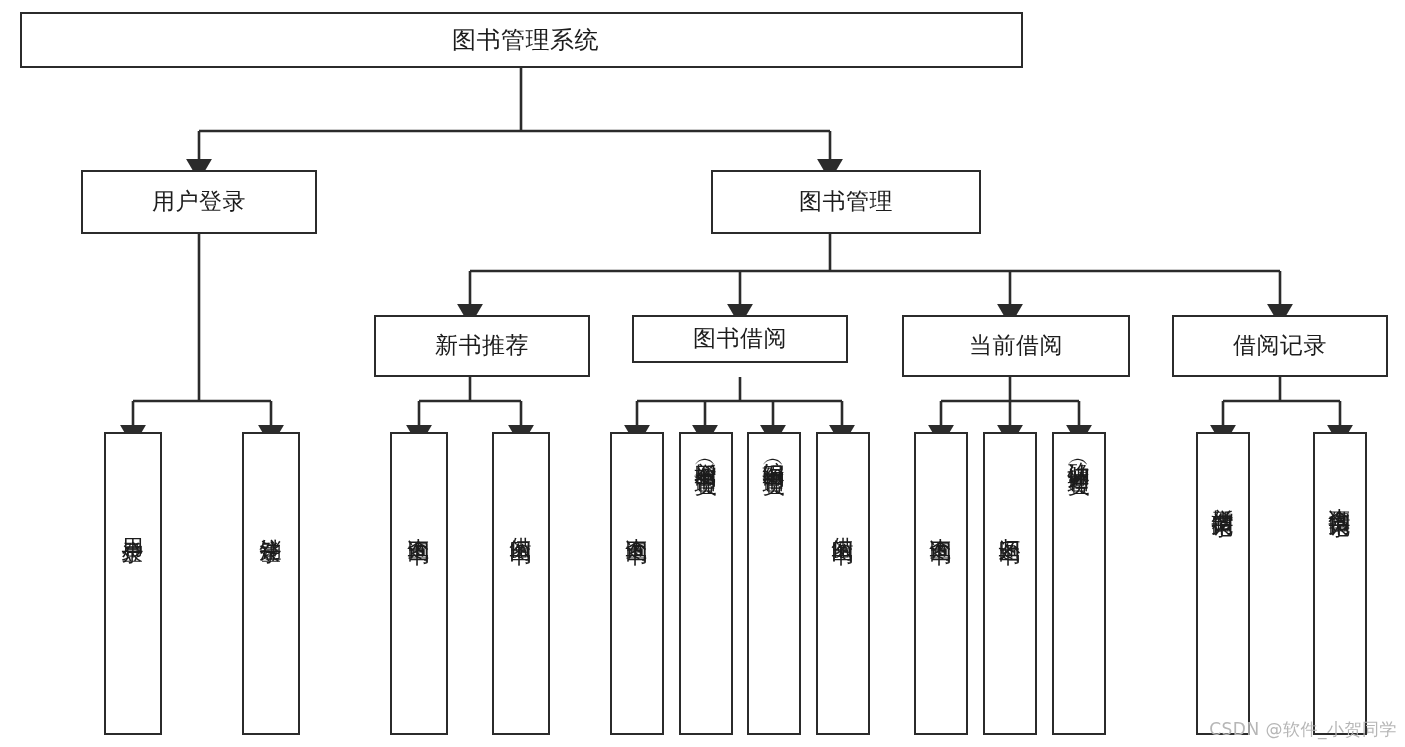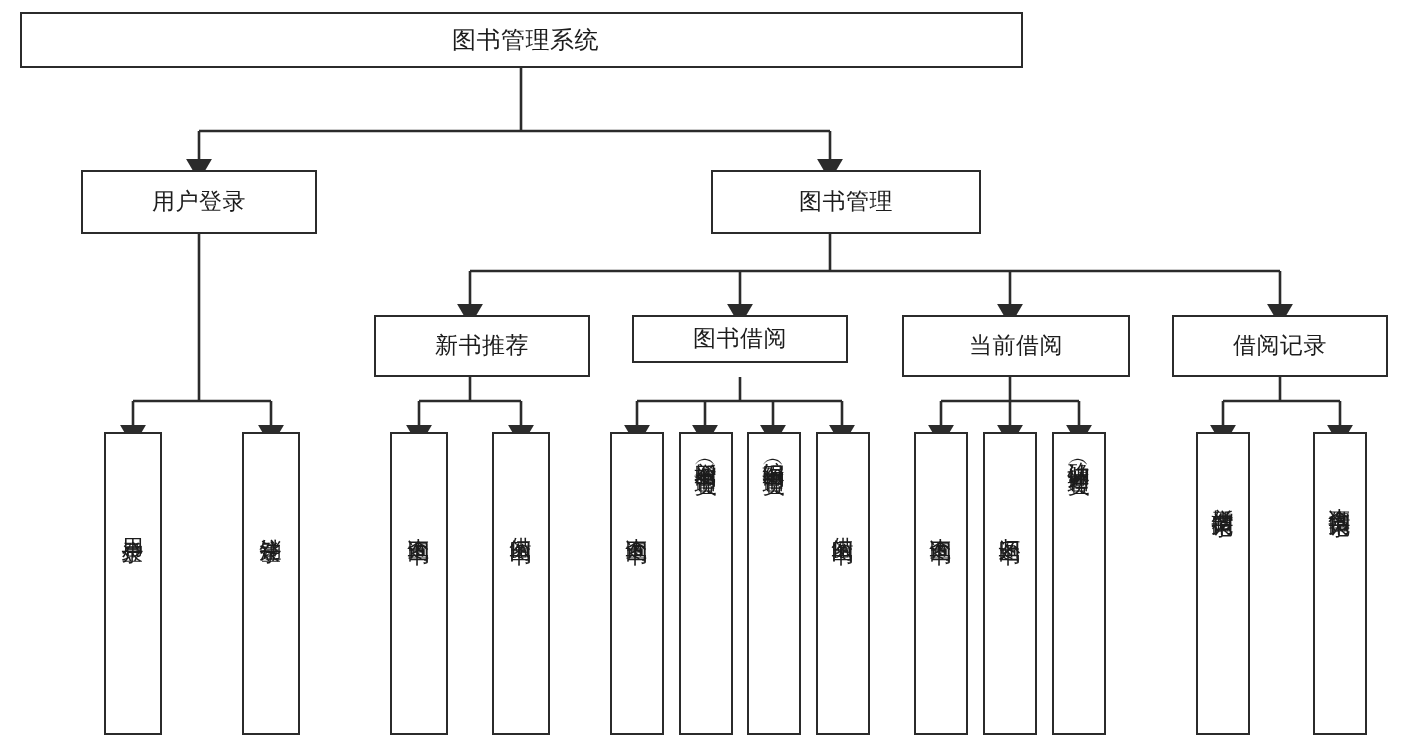--- a/index.html
+++ b/index.html
@@ -213,14 +213,15 @@
   </div>
 
   <div class="node v-node mid" style="left:1196px; top:432px; width:54px; height:303px;">
     <span class="label">新增借阅记录</span>
   </div>
 
   <div class="node v-node mid" style="left:1313px; top:432px; width:54px; height:303px;">
     <span class="label">查询借阅记录</span>
   </div>
 
+  <div id="watermark">CSDN @软件_小贺同学</div>
 
 </div>
 
 </body></html>

